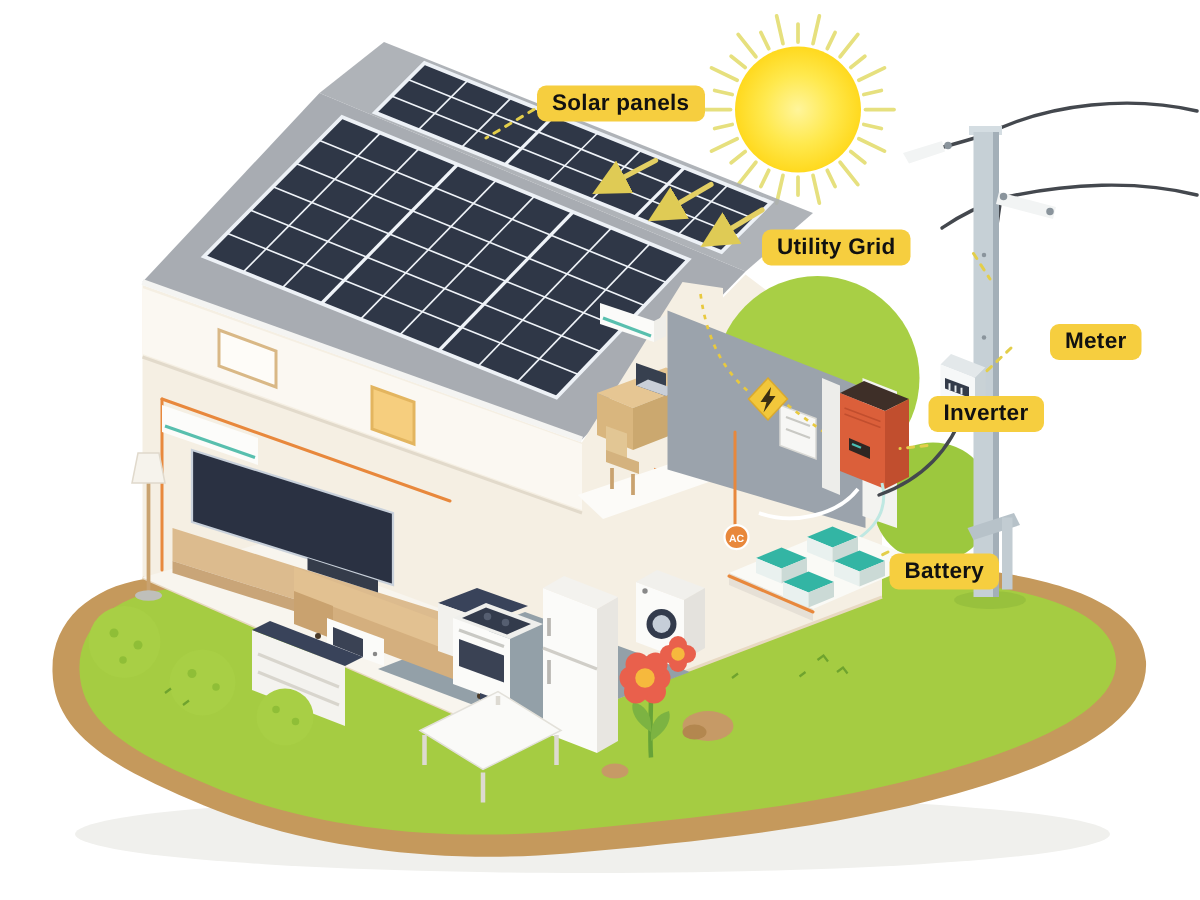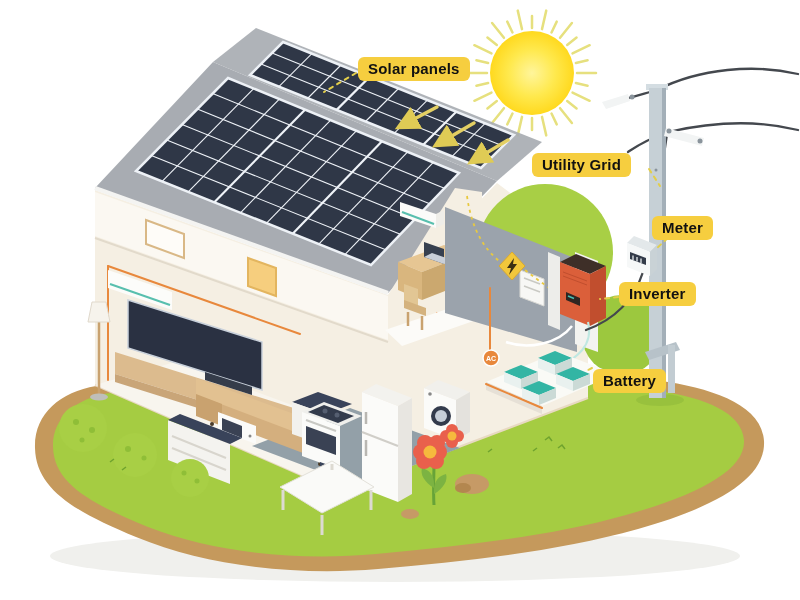--- a/index.html
+++ b/index.html
@@ -371,17 +371,17 @@
   <g>
     <path class="leader" d="M356,73 L324,92"></path>
     <path class="leader" d="M649,169 L660,186"></path>
     <path class="leader" d="M674,232 L655,250"></path>
     <path class="leader" d="M618,297 L600,299"></path>
     <path class="leader" d="M592,368 L584,372"></path>
   </g>
 </svg>
 
 <div class="label" style="left:358px;top:57px">Solar panels</div>
-<div class="label" style="left:532px;top:153px">Utility Grid</div>
-<div class="label" style="left:652px;top:216px">Meter</div>
-<div class="label" style="left:619px;top:282px">Inverter</div>
+<div class="label" style="left:508px;top:153px">Utility Grid</div>
+<div class="label" style="left:700px;top:216px">Meter</div>
+<div class="label" style="left:619px;top:264px">Inverter</div>
 <div class="label" style="left:593px;top:369px">Battery</div>
 </div>
 
 </body></html>

